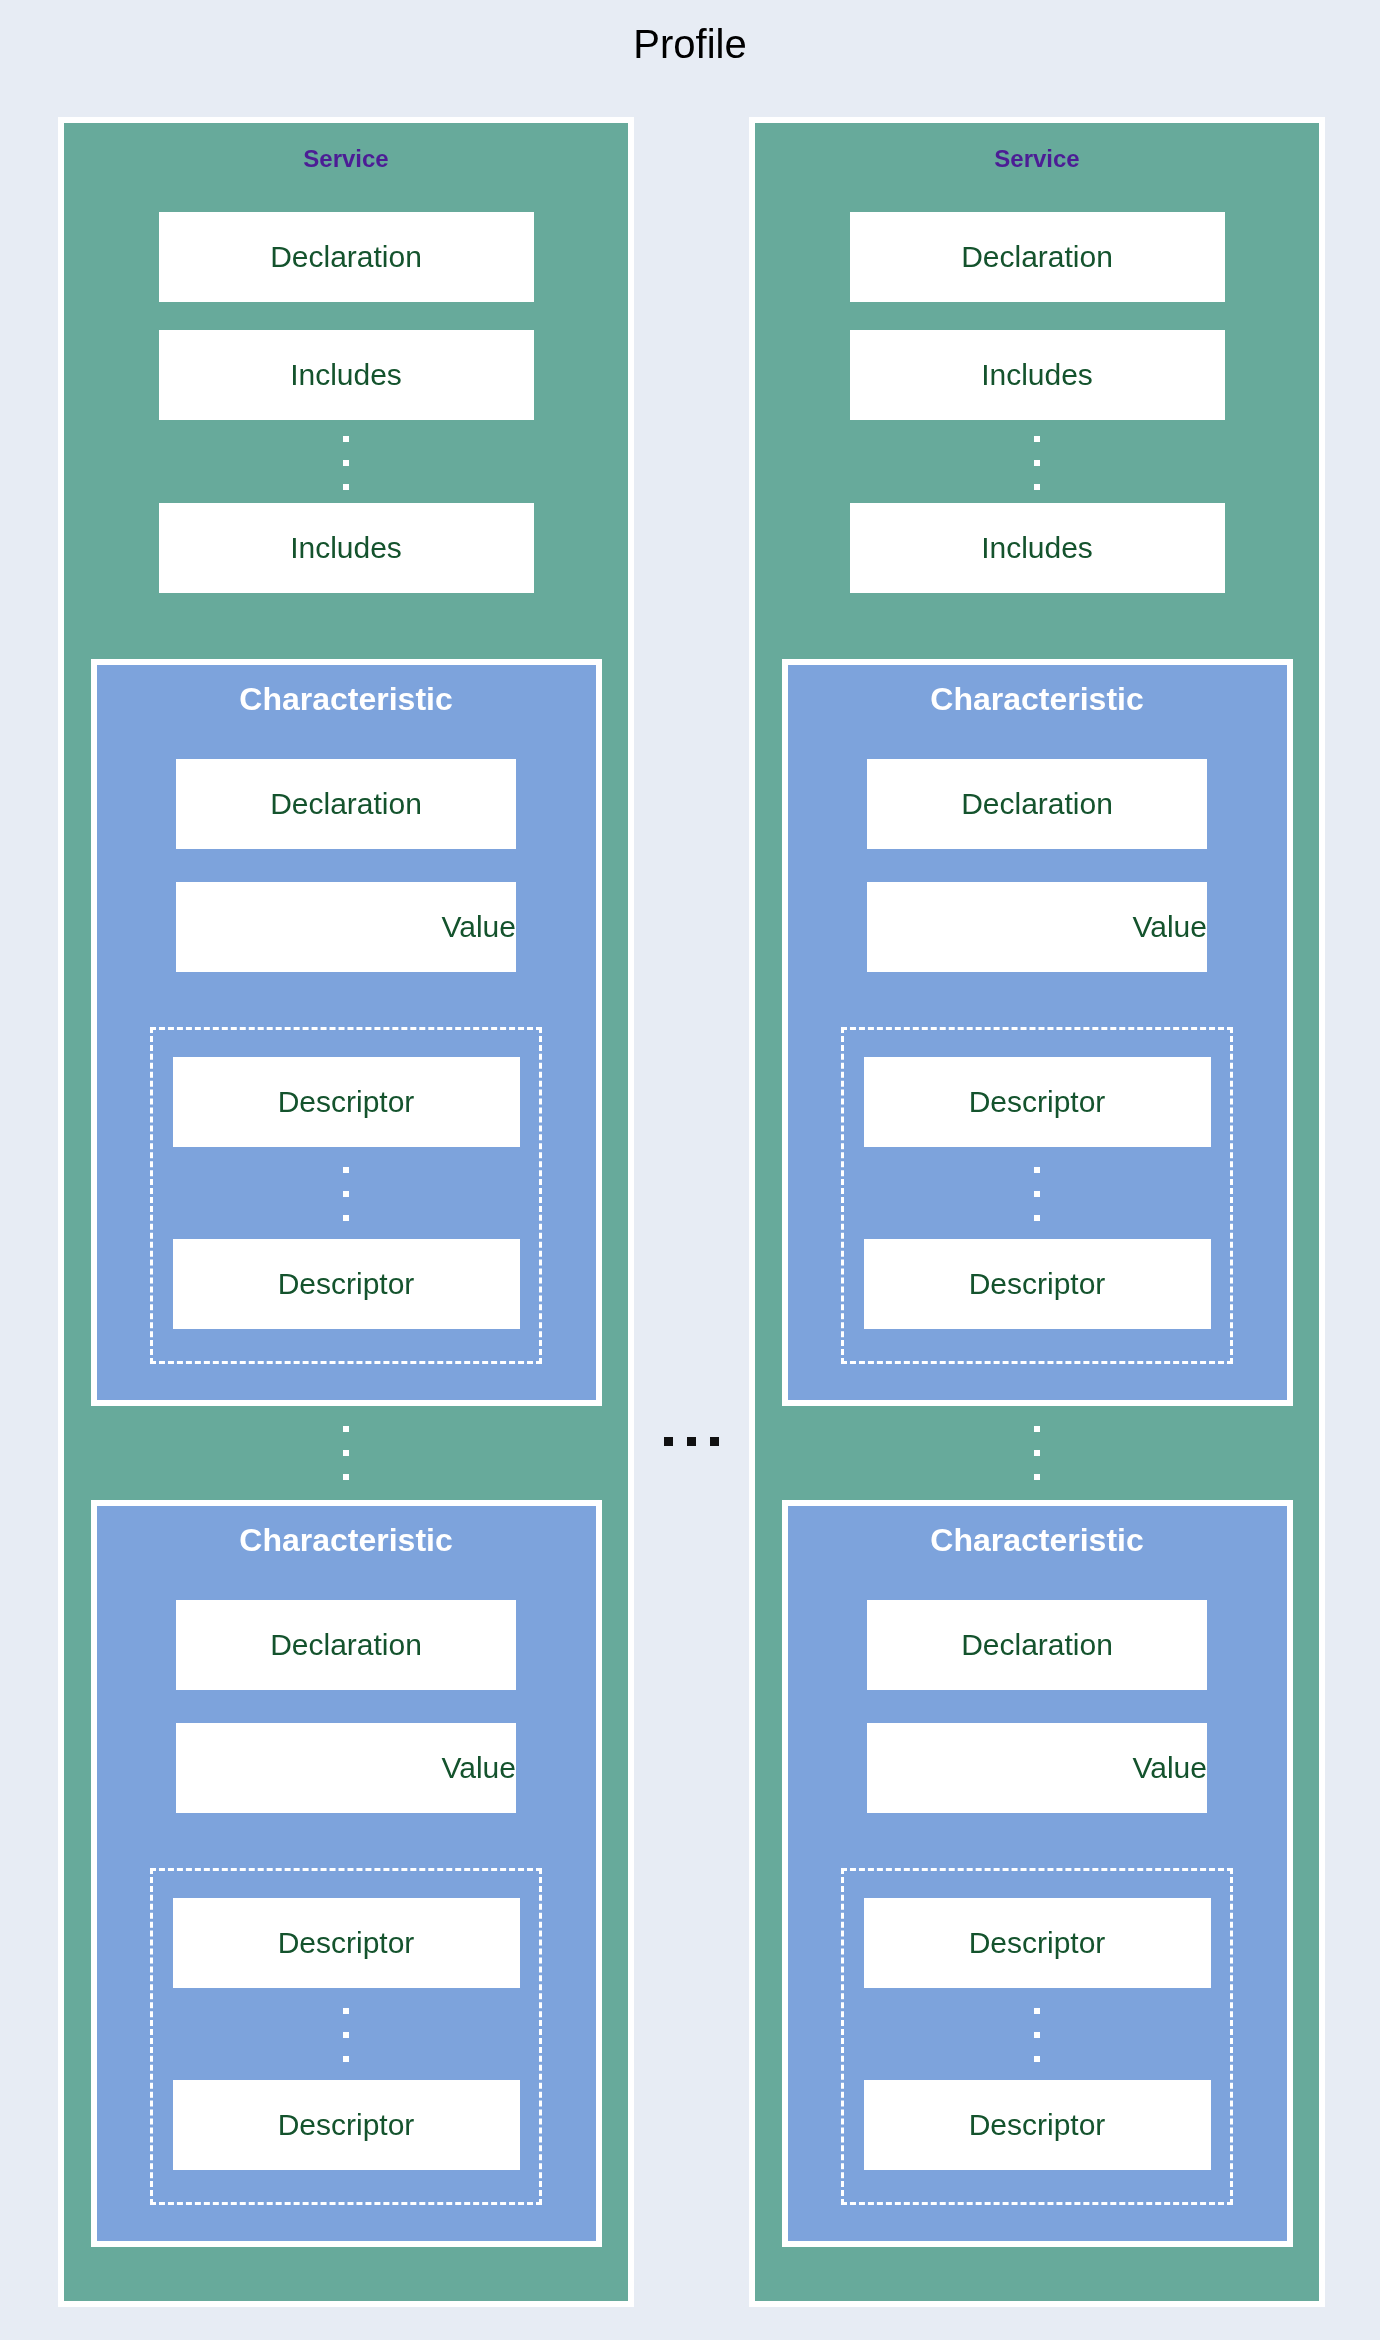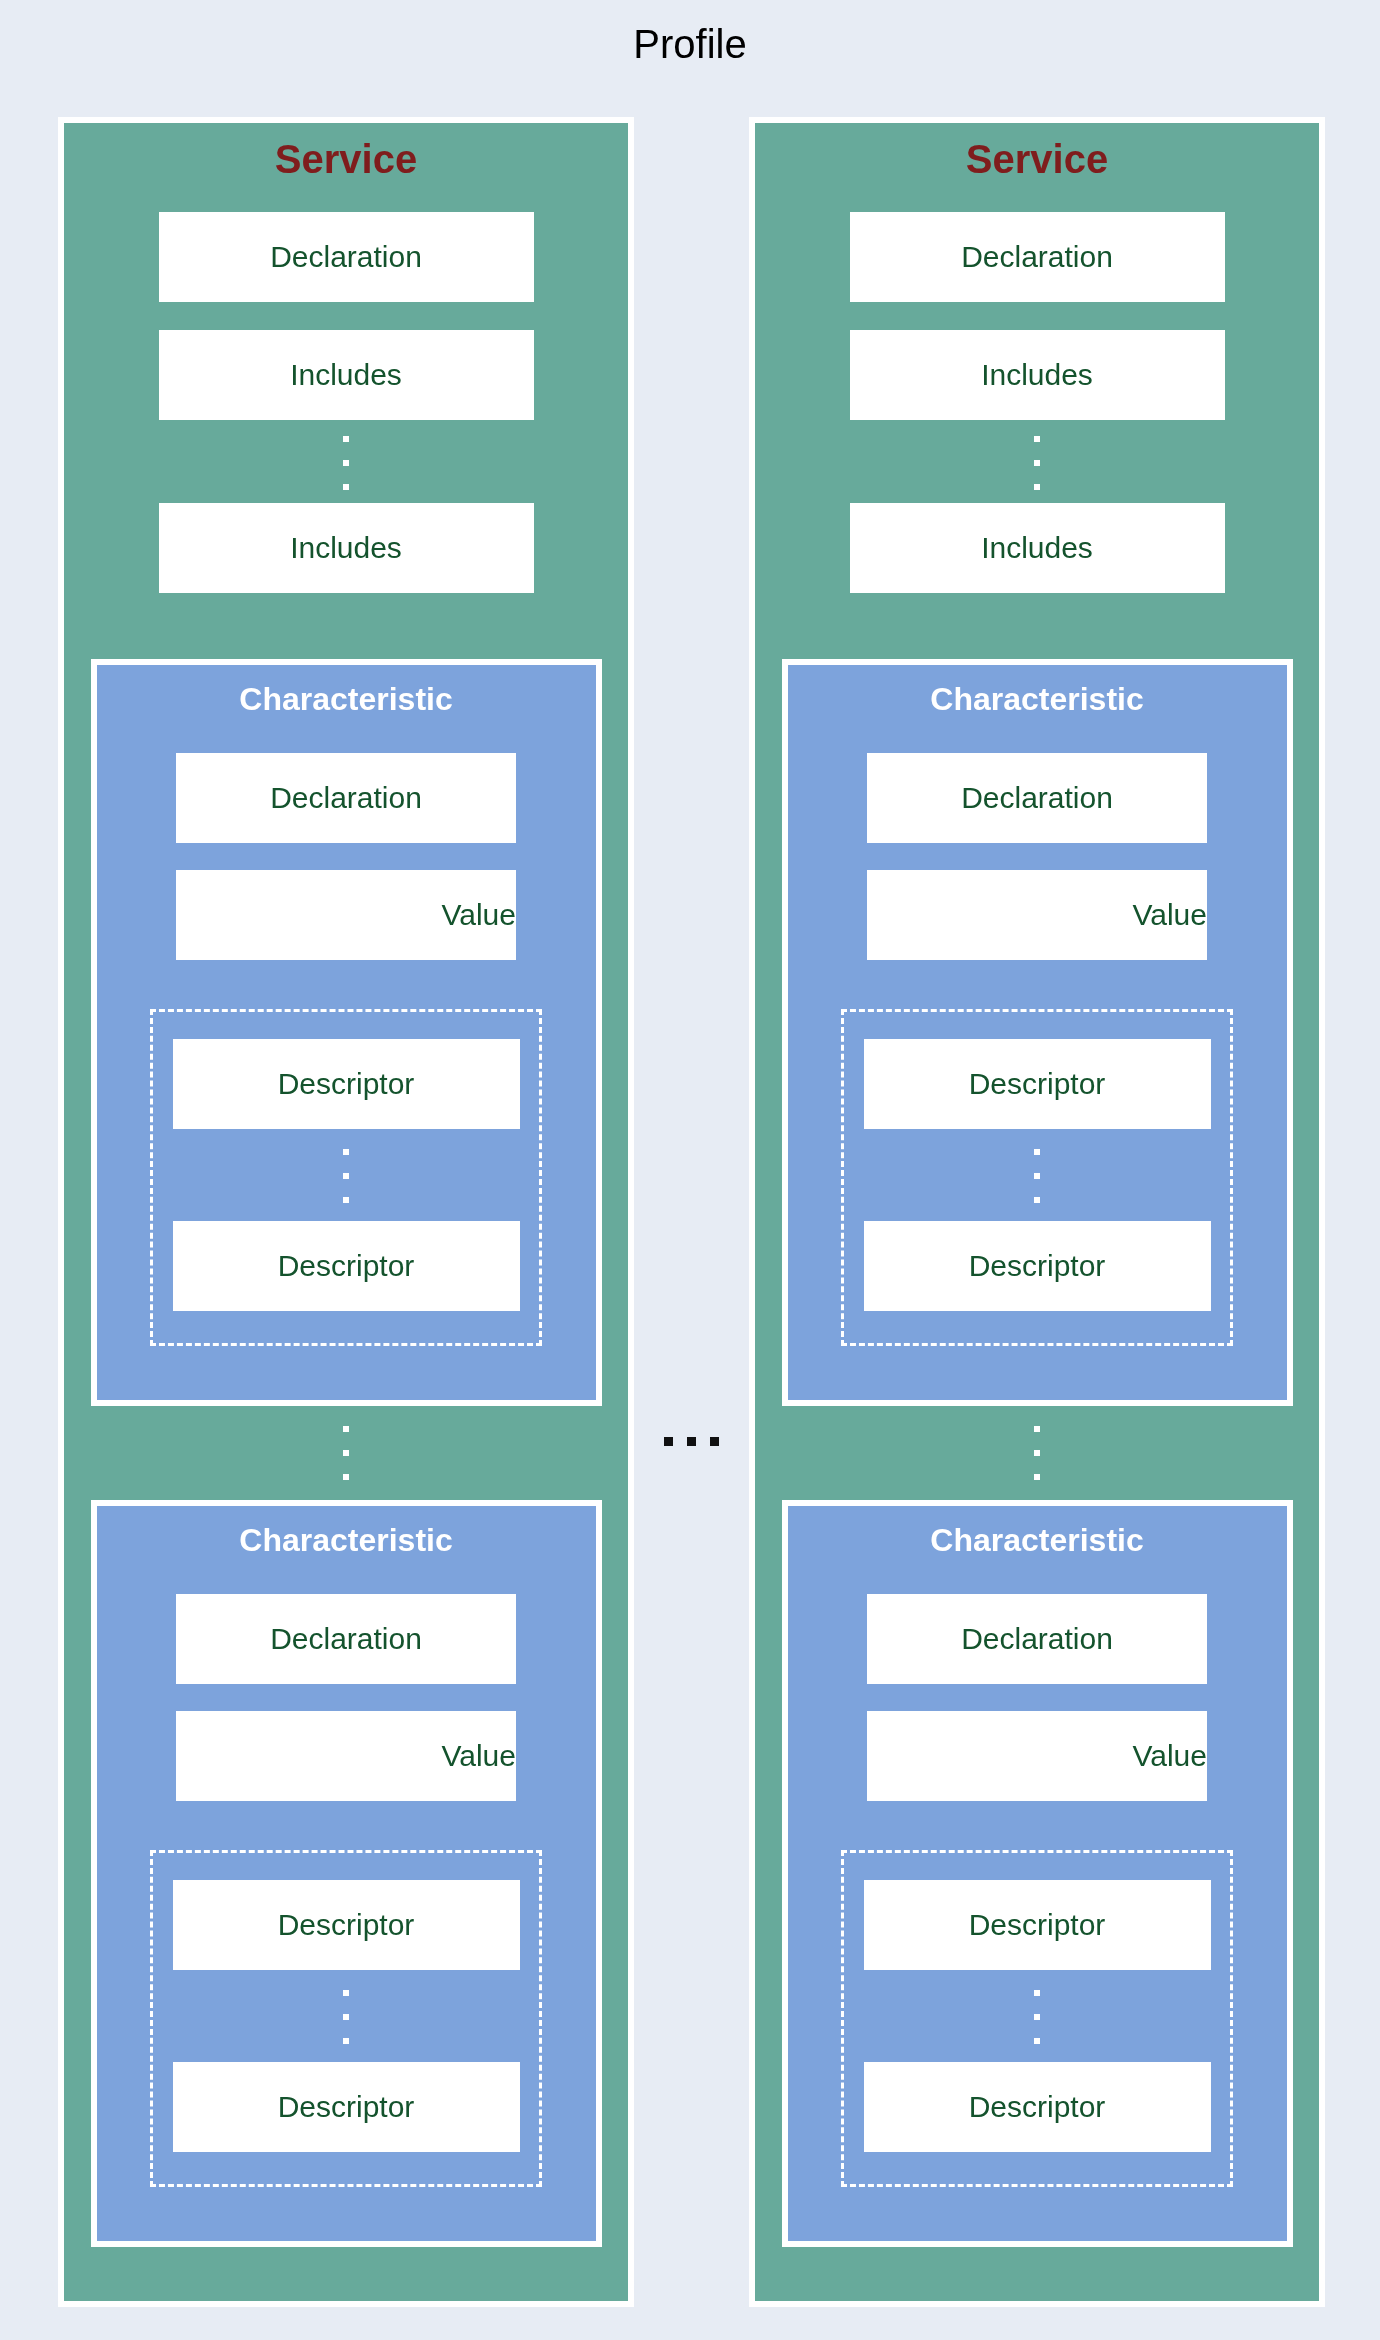--- a/index.html
+++ b/index.html
@@ -40,23 +40,23 @@
     border: 6px solid #ffffff;
     display: flex;
     flex-direction: column;
     align-items: center;
   }
 
   .service-title {
     margin-top: 8px;
     height: 56px;
     line-height: 56px;
-    font-size: 40px;
+    font-size: 24px;
     font-weight: bold;
-    color: #7f1d1d;
+    color: #4c1d95;
   }
 
   .wbox {
     box-sizing: border-box;
     background: #ffffff;
     display: flex;
     align-items: center;
     justify-content: center;
     font-size: 30px;
     color: #14532d;
@@ -83,20 +83,21 @@
 
   .characteristic {
     box-sizing: border-box;
     width: 511px;
     height: 747px;
     background: #7da3dc;
     border: 6px solid #ffffff;
     display: flex;
     flex-direction: column;
     align-items: center;
+    gap: 6px;
   }
   .char-first { margin-top: 66px; }
   .char-last { margin-top: 20px; }
 
   .char-title {
     margin-top: 6px;
     height: 56px;
     line-height: 56px;
     font-size: 32px;
     font-weight: bold;

